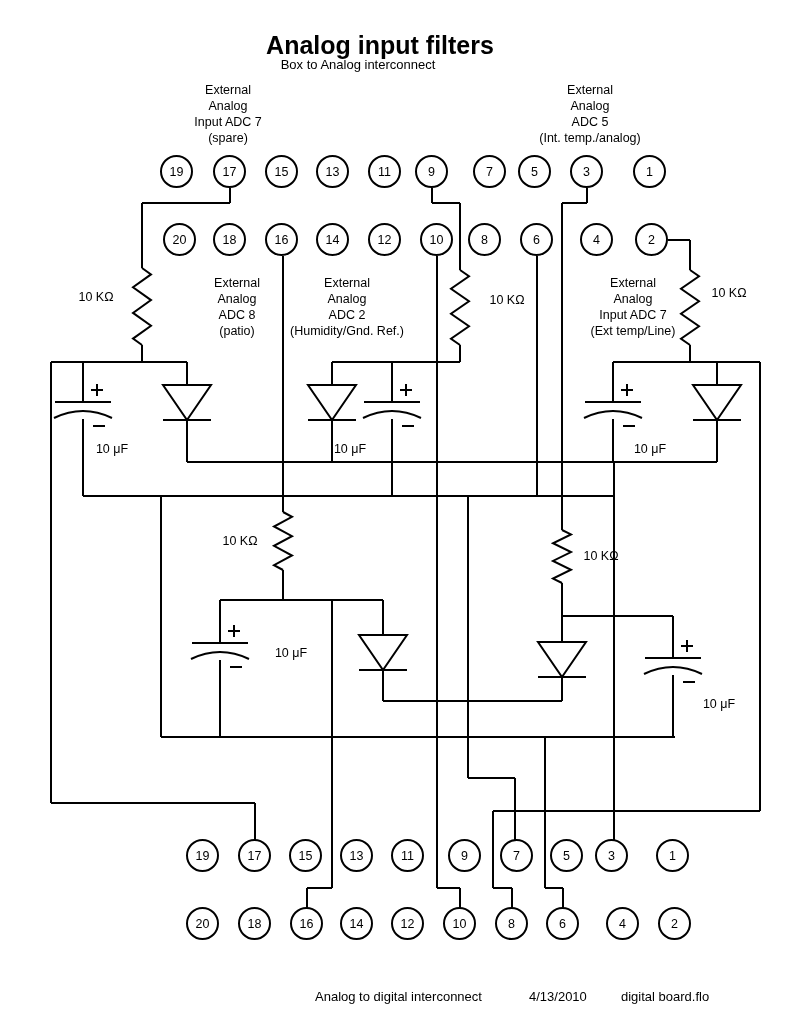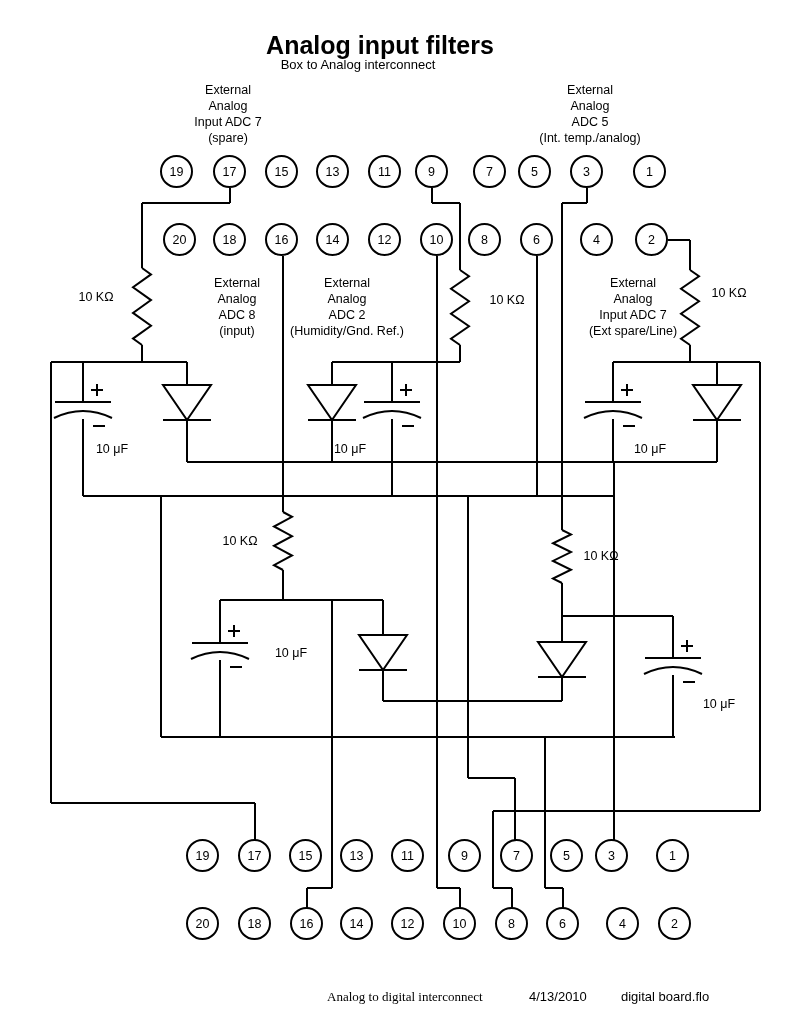--- a/index.html
+++ b/index.html
@@ -160,33 +160,33 @@
       <div class="adc-label" style="left: 590px; top: 82px;">
         <div>External</div>
         <div>Analog</div>
         <div>ADC 5</div>
         <div>(Int. temp./analog)</div>
       </div>
       <div class="adc-label" style="left: 237px; top: 275px;">
         <div>External</div>
         <div>Analog</div>
         <div>ADC 8</div>
-        <div>(input)</div>
+        <div>(patio)</div>
       </div>
       <div class="adc-label" style="left: 347px; top: 275px;">
         <div>External</div>
         <div>Analog</div>
         <div>ADC 2</div>
         <div>(Humidity/Gnd. Ref.)</div>
       </div>
       <div class="adc-label" style="left: 633px; top: 275px;">
         <div>External</div>
         <div>Analog</div>
         <div>Input ADC 7</div>
-        <div>(Ext spare/Line)</div>
+        <div>(Ext temp/Line)</div>
       </div>
     </div>
   <div id="pins">
       <div class="pin" style="left: 160px; top: 155px;">19</div>
       <div class="pin" style="left: 213px; top: 155px;">17</div>
       <div class="pin" style="left: 265px; top: 155px;">15</div>
       <div class="pin" style="left: 316px; top: 155px;">13</div>
       <div class="pin" style="left: 368px; top: 155px;">11</div>
       <div class="pin" style="left: 415px; top: 155px;">9</div>
       <div class="pin" style="left: 473px; top: 155px;">7</div>
@@ -218,16 +218,16 @@
       <div class="pin" style="left: 290px; top: 907px;">16</div>
       <div class="pin" style="left: 340px; top: 907px;">14</div>
       <div class="pin" style="left: 391px; top: 907px;">12</div>
       <div class="pin" style="left: 443px; top: 907px;">10</div>
       <div class="pin" style="left: 495px; top: 907px;">8</div>
       <div class="pin" style="left: 546px; top: 907px;">6</div>
       <div class="pin" style="left: 606px; top: 907px;">4</div>
       <div class="pin" style="left: 658px; top: 907px;">2</div>
     </div>
 
-  <div class="footer-item" style="left:327px;font-family:Liberation Serif, serif;">Analog to digital interconnect</div>
+  <div class="footer-item" style="left:315px;">Analog to digital interconnect</div>
   <div class="footer-item" style="left:529px;">4/13/2010</div>
   <div class="footer-item" style="left:621px;">digital board.flo</div>
 </div>
 
 </body></html>

